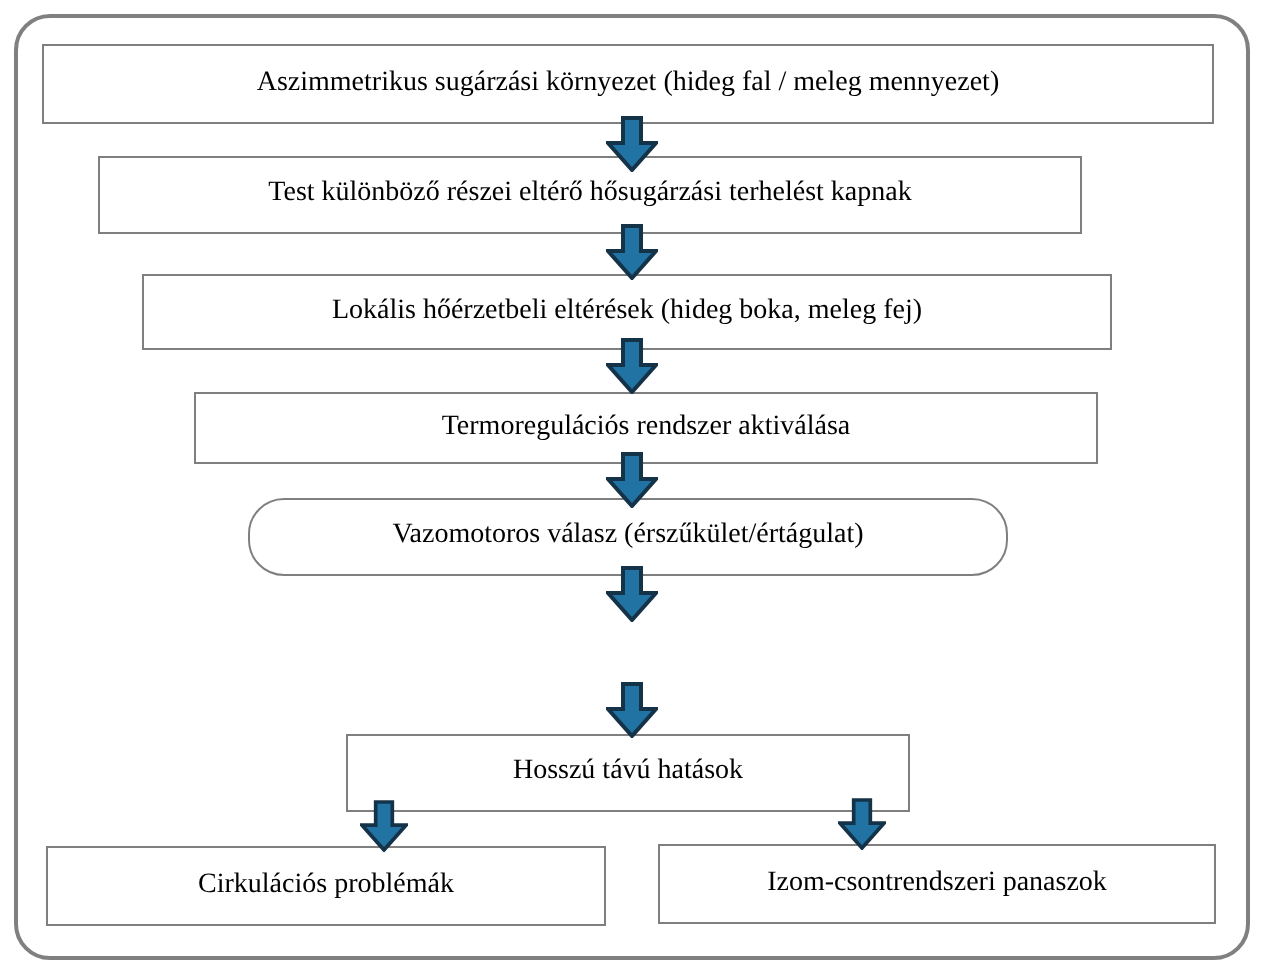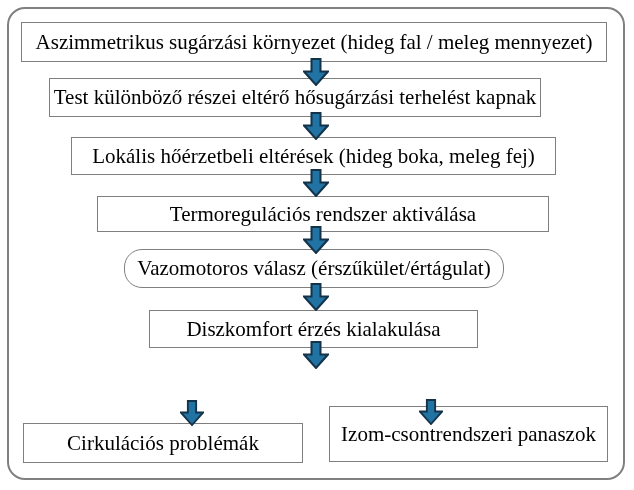--- a/index.html
+++ b/index.html
@@ -30,39 +30,39 @@
   }
   .node{
     position:absolute;
     box-sizing:border-box;
     border:1.4px solid var(--box-border);
     background:#fff;
     display:flex;
     align-items:center;
     justify-content:center;
     text-align:center;
-    font-size:21px;
+    font-size:14px;
     line-height:1.15;
     padding:0 4px;
     white-space:nowrap;
   }
   .arrow{
     position:absolute;
     display:block;
   }
   
   .b1{left:21px;  top:22px;  width:586px; height:40px;}
   .b2{left:49px;  top:78px;  width:492px; height:39px;}
   .b3{left:71px;  top:137px; width:485px; height:38px;}
   .b4{left:97px;  top:196px; width:452px; height:36px;}
   .b5{left:124px; top:249px; width:380px; height:39px;border-radius:18px;}
   .b6{left:149px; top:310px; width:329px; height:38px;}
   .b7{left:173px; top:367px; width:282px; height:39px;}
   .b8{left:23px;  top:423px; width:280px; height:40px;}
-  .b9{left:329px; top:406px; width:279px; height:56px;}
+  .b9{left:329px; top:422px; width:279px; height:40px;}
   
   .a1{left:303px; top:58px;}
   .a2{left:303px; top:112px;}
   .a3{left:303px; top:169px;}
   .a4{left:303px; top:226px;}
   .a5{left:303px; top:283px;}
   .a6{left:303px; top:341px;}
   .a7{left:180px; top:400px;}
   .a8{left:419px; top:399px;}
 </style>
@@ -70,21 +70,21 @@
 <body>
 
 <div class="stage">
   <div class="frame"></div>
 
   <div class="node b1">Aszimmetrikus sugárzási környezet (hideg fal / meleg mennyezet)</div>
   <div class="node b2">Test különböző részei eltérő hősugárzási terhelést kapnak</div>
   <div class="node b3">Lokális hőérzetbeli eltérések (hideg boka, meleg fej)</div>
   <div class="node b4">Termoregulációs rendszer aktiválása</div>
   <div class="node b5">Vazomotoros válasz (érszűkület/értágulat)</div>
-  <div class="node b6">Diszkomfort érzés kialakulása</div>
+  <div class="node b7">Hosszú távú hatások</div>
 
   <div class="node b8">Cirkulációs problémák</div>
   <div class="node b9">Izom-csontrendszeri panaszok</div>
 
   <svg class="arrow a1" width="26" height="28" viewBox="0 0 26 28" aria-hidden="true">
     <polygon points="8.5,1 17.5,1 17.5,13.5 25,13.5 13,27 1,13.5 8.5,13.5" fill="var(--arrow-fill)" stroke="var(--arrow-stroke)" stroke-width="2"></polygon>
   </svg>
   <svg class="arrow a2" width="26" height="28" viewBox="0 0 26 28" aria-hidden="true">
     <polygon points="8.5,1 17.5,1 17.5,13.5 25,13.5 13,27 1,13.5 8.5,13.5" fill="var(--arrow-fill)" stroke="var(--arrow-stroke)" stroke-width="2"></polygon>
   </svg>

